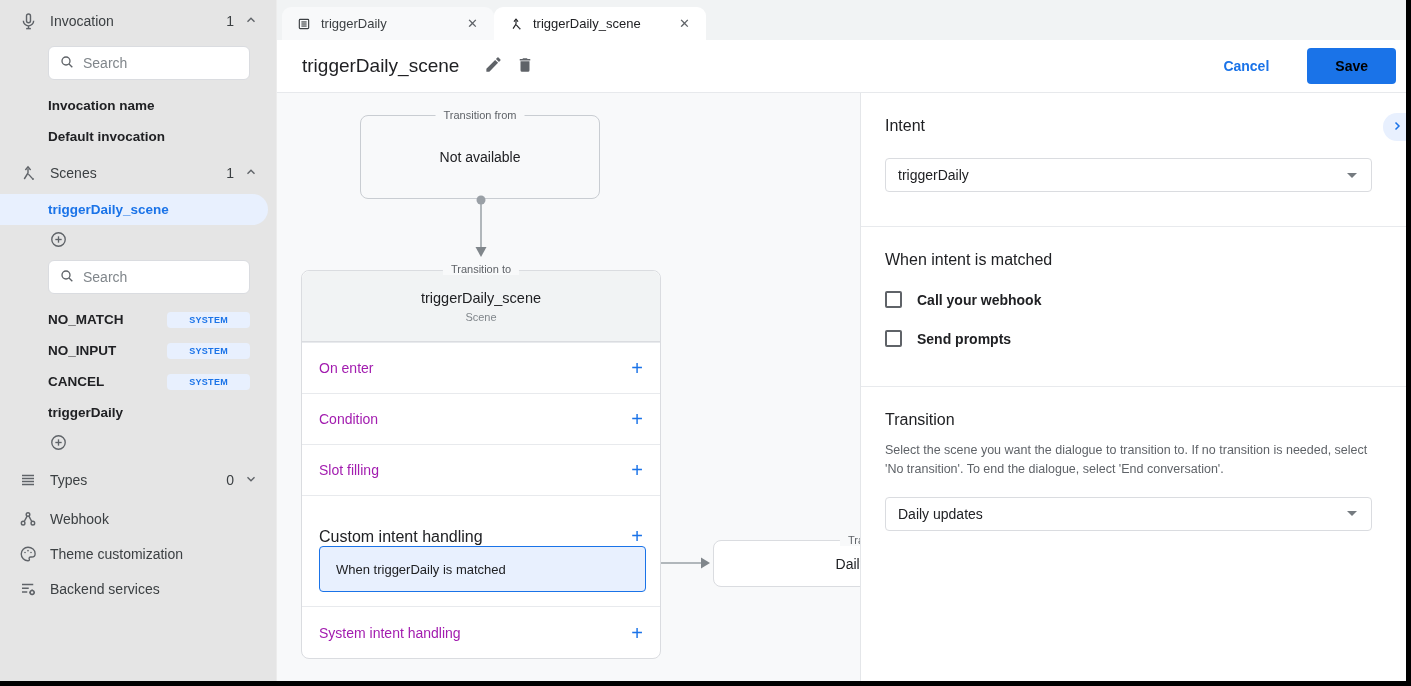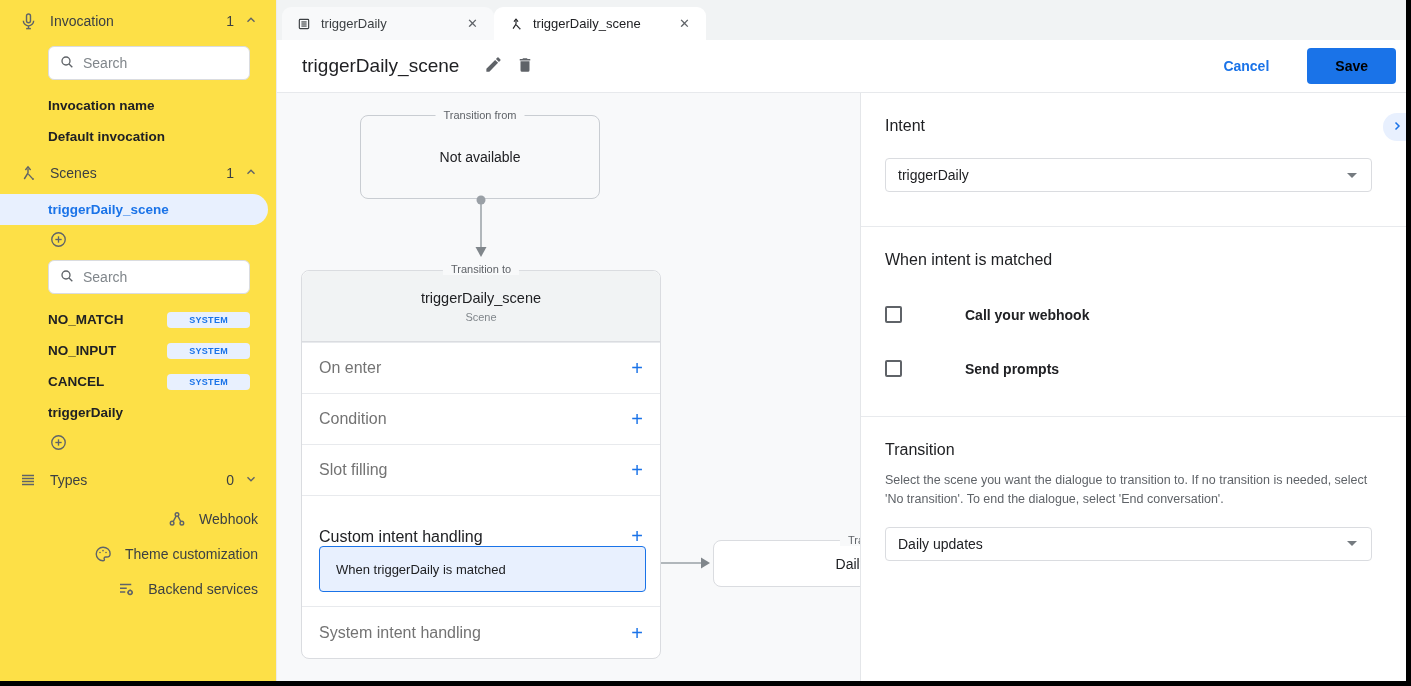--- a/index.html
+++ b/index.html
@@ -1,33 +1,33 @@
 <!DOCTYPE html>
 <html><head>
 <meta charset="utf-8">
 <style>
   * { margin:0; padding:0; box-sizing:border-box; }
   html,body { width:1411px; height:686px; background:#000; }
   body { font-family:"Liberation Sans", sans-serif; color:#202124; overflow:hidden; }
   .app { position:absolute; left:0; top:0; width:1406px; height:681px; background:#fff; display:flex; overflow:hidden; }
 
   
-  .sidebar { width:277px; height:100%; background:#fde047; border-right:1px solid #ececec; flex:none; overflow:hidden; font-size:14px; }
+  .sidebar { width:277px; height:100%; background:#e5e5e5; border-right:1px solid #ececec; flex:none; overflow:hidden; font-size:14px; }
   .side-header { display:flex; align-items:center; height:42px; padding:0 18px 0 16px; color:#3c4043; cursor:pointer; }
   .side-header .ic { width:24px; height:24px; margin-right:10px; display:flex; align-items:center; justify-content:center; flex:none; }
   .side-header .lbl { flex:1; }
   .side-header .cnt { color:#3c4043; margin-right:10px; }
   .searchbox { display:flex; align-items:center; height:34px; margin:4px 26px 10px 48px; border:1px solid #dadce0; border-radius:6px; padding:0 10px; background:#fff; }
   .searchbox input { border:none; outline:none; font-size:14px; color:#202124; width:130px; margin-left:8px; font-family:inherit; background:transparent; }
   .searchbox input::placeholder { color:#80868b; }
   .side-item { height:31px; display:flex; align-items:center; padding-left:48px; font-weight:bold; font-size:13.5px; color:#202124; cursor:pointer; }
   .side-item.sel { background:#e8f0fe; color:#1a73e8; border-radius:0 18px 18px 0; margin-right:8px; }
   .side-item .badge { margin-left:auto; margin-right:26px; background:#e8f0fe; color:#1a73e8; font-size:9px; font-weight:bold; letter-spacing:.3px; padding:3px 22px; border-radius:4px; }
   .plus-row { height:31px; display:flex; align-items:center; padding-left:49px; cursor:pointer; }
-  .side-link { height:35px; display:flex; align-items:center; padding:0 18px 0 16px; color:#3c4043; cursor:pointer;justify-content:flex-end; }
+  .side-link { height:35px; display:flex; align-items:center; padding:0 18px 0 16px; color:#3c4043; cursor:pointer; }
   .side-link .ic { width:24px; height:24px; margin-right:10px; display:flex; align-items:center; justify-content:center; flex:none; }
 
   
   .main { flex:1; display:flex; flex-direction:column; min-width:0; }
   .tabbar { height:40px; background:#f1f3f4; display:flex; align-items:flex-end; padding-left:5px; flex:none; }
   .tab { width:212px; height:33px; display:flex; align-items:center; padding:0 10px 0 14px; font-size:13px; color:#3c4043; border-radius:9px 9px 0 0; cursor:pointer; }
   .tab.inactive { background:#f8f9fa; }
   .tab.active { background:#fff; color:#202124; }
   .tab .ic { width:16px; height:16px; margin-right:9px; display:flex; align-items:center; justify-content:center; flex:none; }
   .tab .tlabel { flex:1; white-space:nowrap; overflow:hidden; }
@@ -48,42 +48,42 @@
   .from-box { position:absolute; left:83px; top:22px; width:240px; height:84px; border:1px solid #c9cdd2; border-radius:8px; display:flex; align-items:center; justify-content:center; font-size:14px; color:#202124; }
   .arrow-svg { position:absolute; left:0; top:0; pointer-events:none; }
 
   .scene-card { position:absolute; left:24px; top:177px; width:360px; background:#fff; border:1px solid #dadce0; border-radius:8px; }
   .scene-card .node-legend { top:-8px; }
   .scene-head { height:71px; background:#f1f3f4; border-bottom:1px solid #dadce0; border-radius:8px 8px 0 0; display:flex; flex-direction:column; align-items:center; justify-content:center; }
   .scene-head .shtitle { font-size:14.5px; color:#202124; }
   .scene-head .shsub { font-size:11px; color:#80868b; margin-top:5px; }
   .srow { height:51px; display:flex; align-items:center; justify-content:space-between; padding:0 17px; border-top:1px solid #e8eaed; cursor:default; }
   .srow:first-of-type { border-top:none; }
-  .srow .rlabel { font-size:16px; color:#737373; }
+  .srow .rlabel { font-size:14px; color:#a21caf; }
   .plus { color:#1a73e8; font-size:20px; font-weight:400; line-height:1; cursor:pointer; }
   .custom-block { border-top:1px solid #e8eaed; padding:0 0 14px; }
   .custom-block .crow { height:50px; display:flex; align-items:flex-end; justify-content:space-between; padding:0 17px; }
   .matched-box { margin:0 14px 0 17px; height:46px; border:1.5px solid #1a73e8; background:#e8f0fe; border-radius:4px; display:flex; align-items:center; padding-left:16px; font-size:13px; color:#202124; cursor:pointer; }
 
   .target-card { position:absolute; left:436px; top:447px; width:330px; height:47px; background:#fff; border:1px solid #dadce0; border-radius:8px; display:flex; align-items:center; justify-content:center; font-size:14px; color:#202124; }
   .target-card .node-legend { background:#f8f9fa; }
 
   
   .panel { flex:1; background:#fff; border-left:1px solid #e4e6e9; position:relative; overflow:hidden; min-width:0; }
   .pheading { font-size:16px; color:#202124; font-weight:400; }
   .sec { padding:24px 24px 0; }
   .pill-btn { position:absolute; top:20px; right:0; width:23px; height:28px; background:#e8f0fe; border-radius:14px 0 0 14px; border:none; display:flex; align-items:center; justify-content:center; cursor:pointer; padding-left:4px; }
   .dropdown { height:34px; border:1px solid #dadce0; border-radius:4px; display:flex; align-items:center; justify-content:space-between; padding:0 14px 0 12px; font-size:14px; color:#202124; cursor:pointer; background:#fff; }
   .dropdown.intent-dd { margin:23px 10px 0 0; }
   .dropdown.trans-dd { margin:18px 10px 0 0; }
   .caret { width:0; height:0; border-left:5px solid transparent; border-right:5px solid transparent; border-top:5px solid #757b80; }
   .divider { border:none; border-top:1px solid #e8eaed; margin:0; }
   .div1 { margin-top:34px; }
   .div2 { margin-top:39px; }
-  .cbrow { display:flex; align-items:center; margin-top:37px; cursor:pointer;gap:48px; }
+  .cbrow { display:flex; align-items:center; margin-top:22px; cursor:pointer; }
   .cbrow .cb { width:17px; height:17px; border:2px solid #5f6368; border-radius:2px; background:#fff; flex:none; }
   .cbrow .cblabel { margin-left:15px; font-size:14px; font-weight:bold; color:#202124; }
   .pdesc { font-size:12.5px; color:#5f6368; line-height:1.5; margin-top:12px; max-width:530px; }
 </style>
 </head>
 <body>
 
 <div class="app">
 
   <div class="sidebar">

